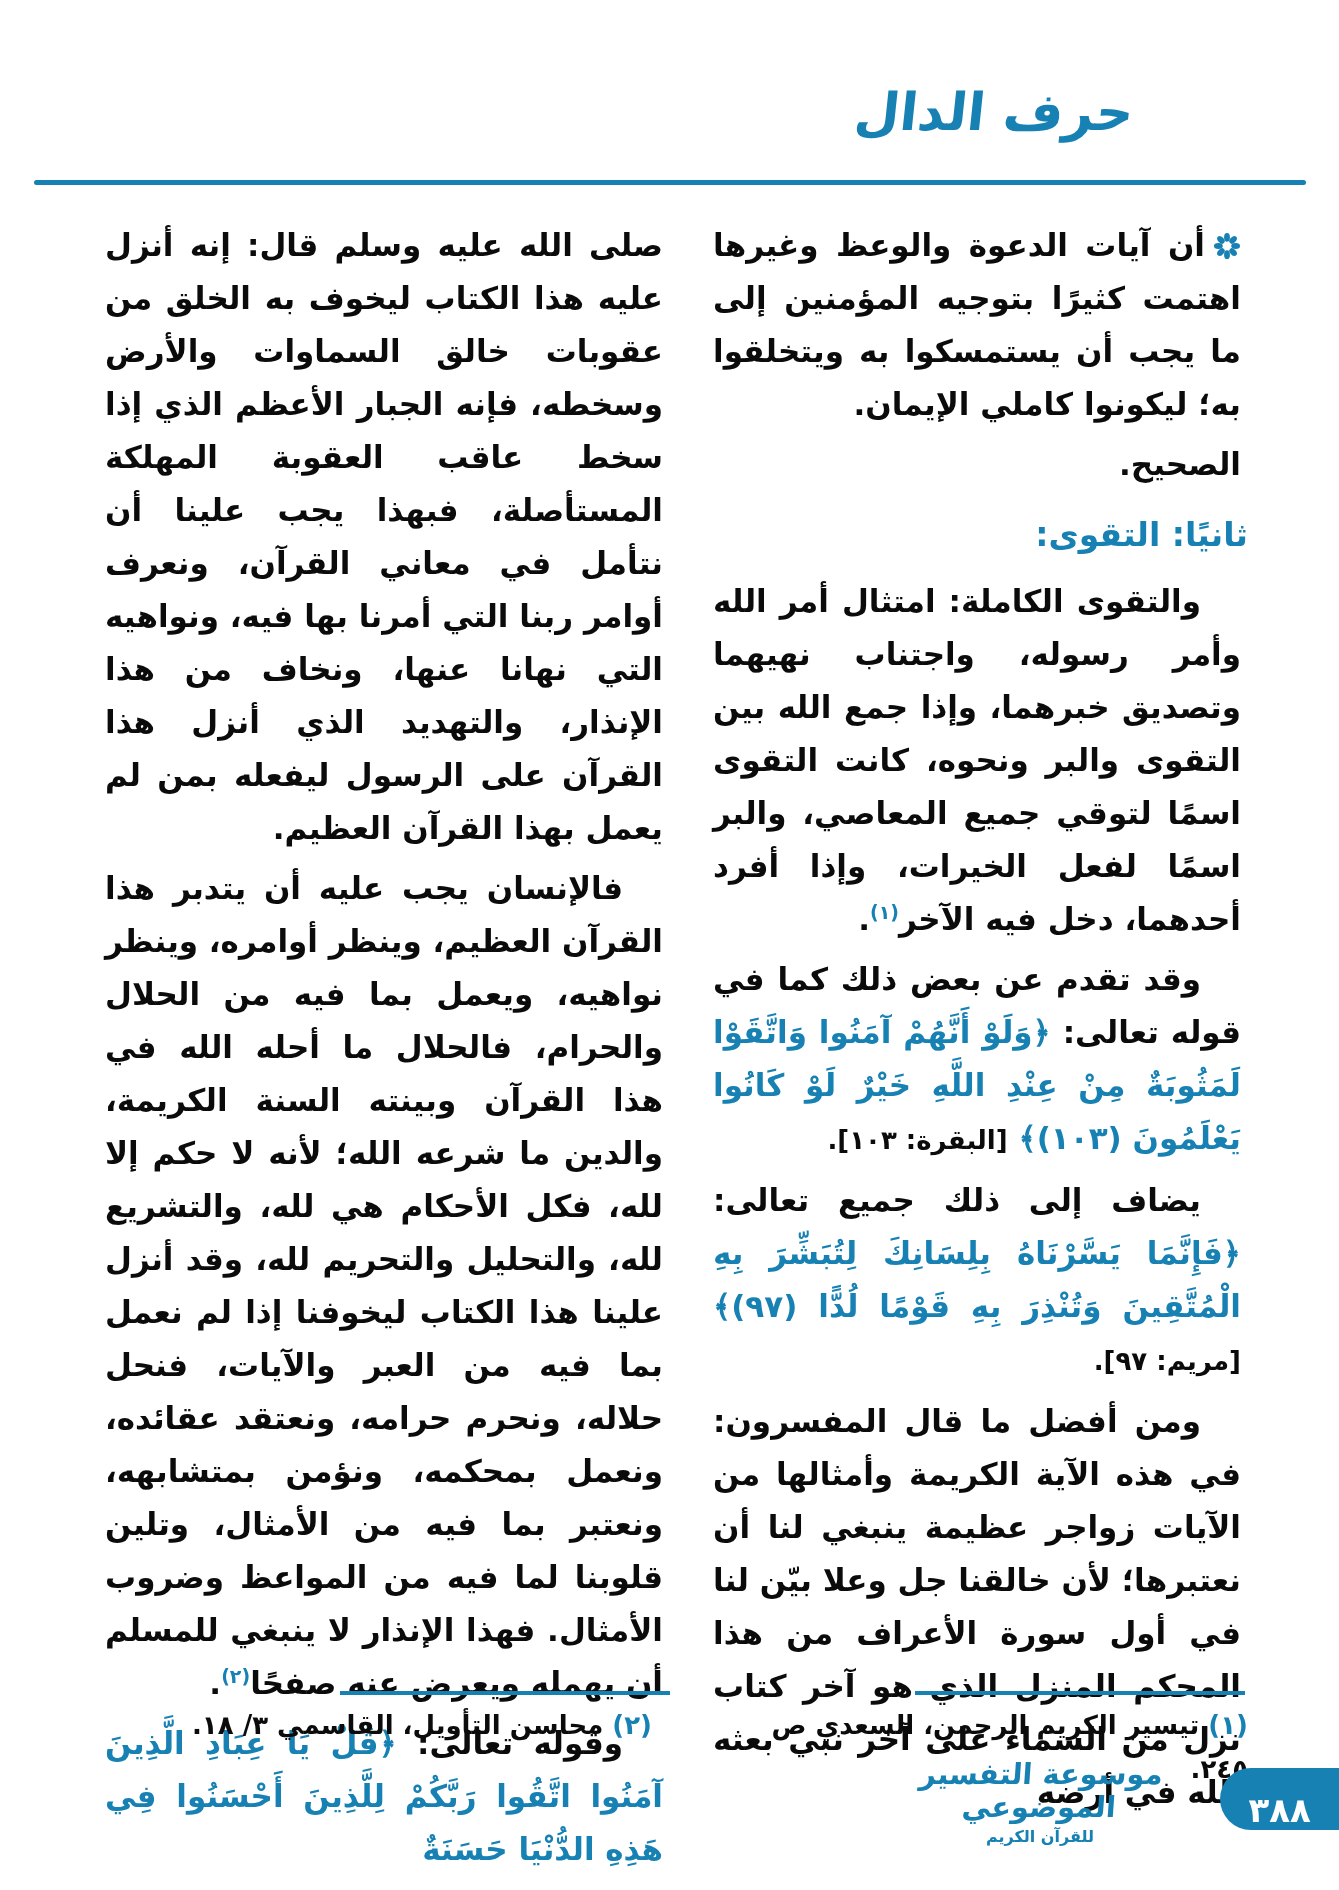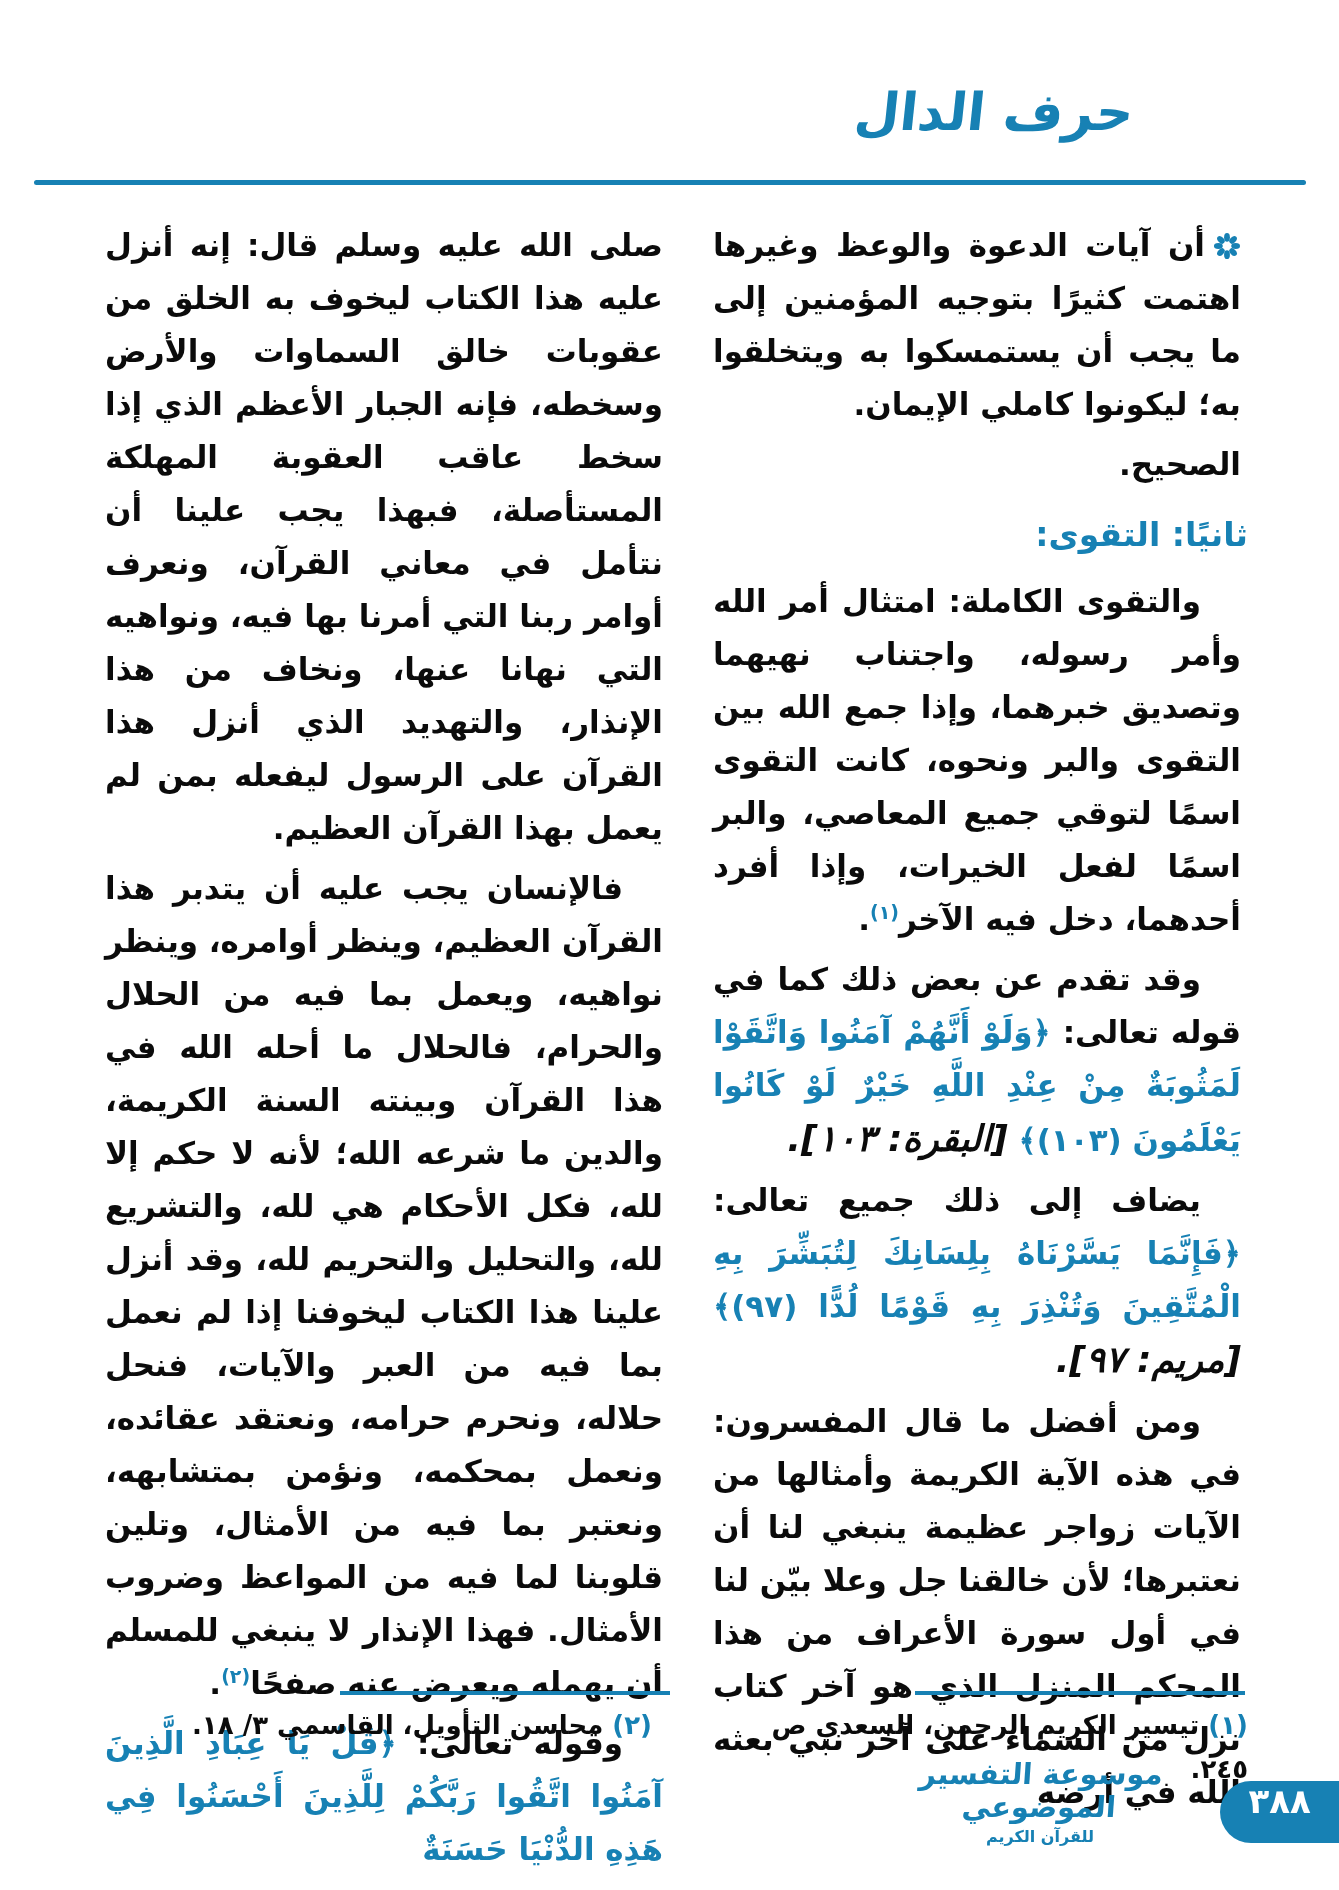--- a/index.html
+++ b/index.html
@@ -28,21 +28,21 @@
   }
   .column.right-col { left:706px; width:542px; }
   .column.left-col  { left:98px;  width:572px; }
   .column p { margin:7px; }
   .indent { text-indent:40px; }
   .section-heading {
     color:var(--accent); font-size:33px; font-weight:bold;
     margin:16px 0 12px 0; line-height:56px;
   }
   .quran { color:var(--accent); font-size:31px; }
-  .verse-ref { font-size:36px;font-style:italic; }
+  .verse-ref { font-size:26px; }
   .fn-ref {
     color:var(--accent); font-size:19px; vertical-align:super; line-height:0;
   }
   .flower {
     display:inline-block; width:28px; height:28px; vertical-align:-4px;
     margin-left:8px; color:var(--accent);
   }
   
   .fn-sep { position:absolute; top:1691px; height:4px; background:var(--accent); }
   .fn-sep.sep-right { left:915px; width:330px; }
@@ -58,21 +58,21 @@
   .publisher-logo {
     position:absolute; top:1758px; left:870px; width:340px;
     text-align:center; color:var(--accent); line-height:1.15;
   }
   .logo-line1 { font-size:29px; font-weight:bold; transform:skewX(-4deg); }
   .logo-line2 { font-size:16px; font-weight:bold; margin-top:3px; }
   .page-badge {
     position:absolute; top:1768px; left:1220px; width:119px; height:62px;
     background:var(--accent); border-radius:31px 0 0 31px;
     color:#ffffff; font-size:34px; font-weight:bold;
-    display:flex; align-items:flex-start; justify-content:center;margin-top:13px;
+    display:flex; align-items:flex-end; justify-content:center;
   }
 </style>
 </head>
 <body>
 
 <div class="header-title">حرف الدال</div>
 <div class="header-rule"></div>
 
 <div class="column right-col">
   <p>

